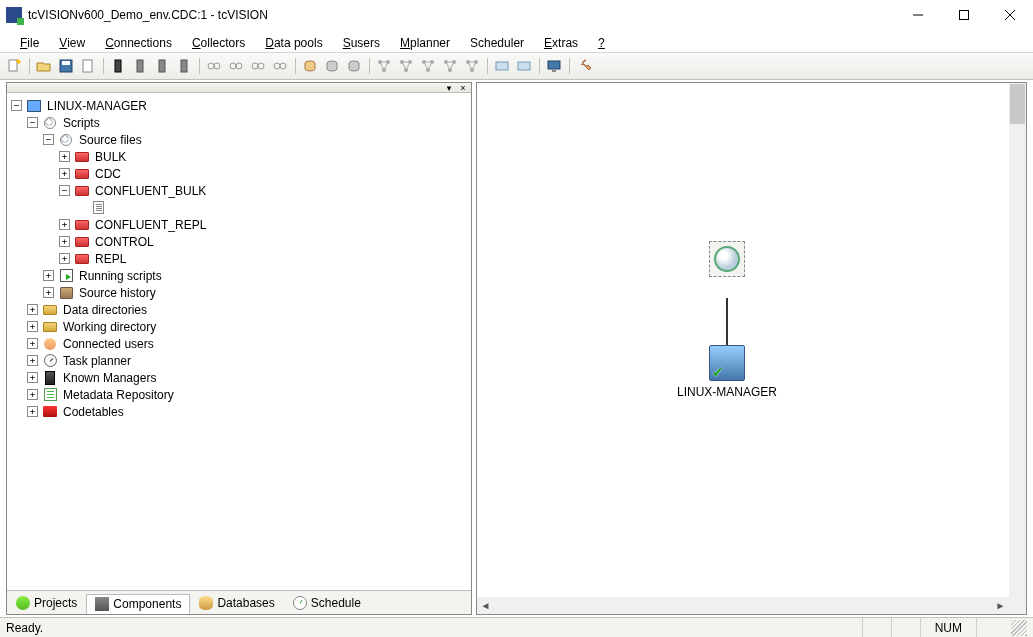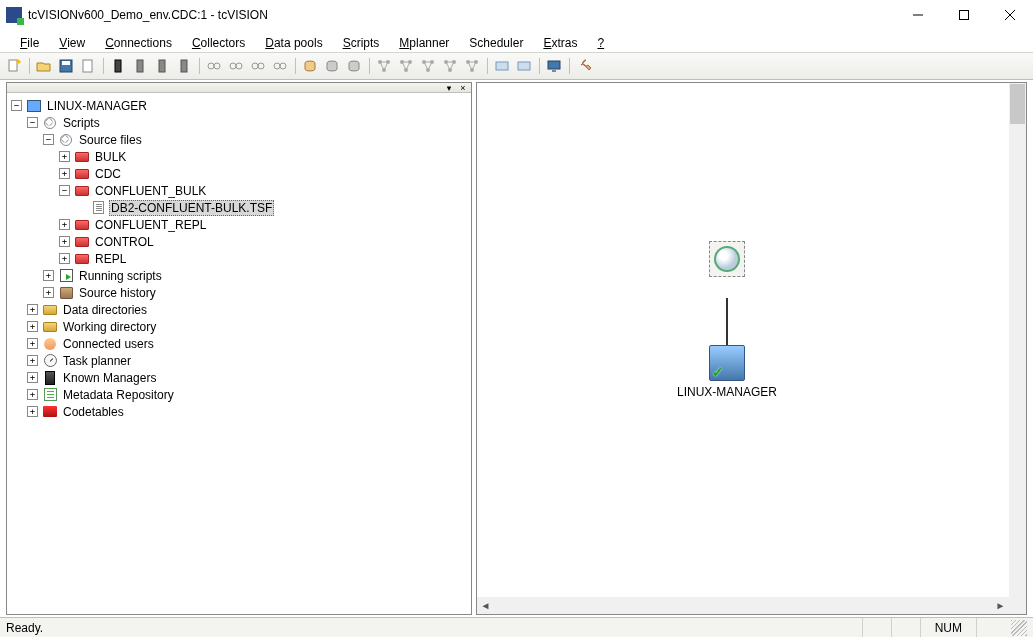--- a/index.html
+++ b/index.html
@@ -118,21 +118,21 @@
       </div>
   </div>
 </div>
 
 <div class="menubar">
   <span class="menuitem"><span class="accel">F</span><span>ile</span></span>
   <span class="menuitem"><span class="accel">V</span><span>iew</span></span>
   <span class="menuitem"><span class="accel">C</span><span>onnections</span></span>
   <span class="menuitem"><span class="accel">C</span><span>ollectors</span></span>
   <span class="menuitem"><span class="accel">D</span><span>ata pools</span></span>
-  <span class="menuitem"><span class="accel">S</span><span>cripts</span></span>
+  <span class="menuitem"><span class="accel">S</span><span>users</span></span>
   <span class="menuitem"><span class="accel">M</span><span>planner</span></span>
   <span class="menuitem"><span>Scheduler</span></span>
   <span class="menuitem"><span class="accel">E</span><span>xtras</span></span>
   <span class="menuitem"><span class="accel">?</span></span>
 </div>
 
 <div class="toolbar">
   <div class="tb">
       <svg viewBox="0 0 16 16">
         <rect x="3" y="2" width="8" height="11" fill="#fff" stroke="#888"></rect>
@@ -349,21 +349,20 @@
               </span>
               <span class="lbl">CONFLUENT_BULK</span>
             </div>
           </li>
         <li>
             <div class="row ind4">
               <span class="exp blank"></span>
               <span class="ico">
                 <span class="i-doc"></span>
               </span>
-              <span class="lbl sel">DB2-CONFLUENT-BULK.TSF</span>
             </div>
           </li>
         <li>
             <div class="row ind3">
               <span class="exp">+</span>
               <span class="ico">
                 <span class="i-folder-red"></span>
               </span>
               <span class="lbl">CONFLUENT_REPL</span>
             </div>
@@ -461,20 +460,38 @@
         <li>
             <div class="row ind1">
               <span class="exp">+</span>
               <span class="ico">
                 <span class="i-codet"></span>
               </span>
               <span class="lbl">Codetables</span>
             </div>
           </li>
       </ul>
+    </div>
+    <div class="btabs">
+      <div class="btab">
+          <span class="bi bi-proj"></span>
+          <span>Projects</span>
+        </div>
+      <div class="btab active">
+          <span class="bi bi-comp"></span>
+          <span>Components</span>
+        </div>
+      <div class="btab">
+          <span class="bi bi-db"></span>
+          <span>Databases</span>
+        </div>
+      <div class="btab">
+          <span class="bi bi-sched"></span>
+          <span>Schedule</span>
+        </div>
     </div>
   </div>
 
   <div class="rightpane">
     <div class="diagram">
       <div class="node top" style="left:110px; top:158px; width:280px;">
         <div class="nodeicon">
             <div class="inner"></div>
           </div>
       </div>

